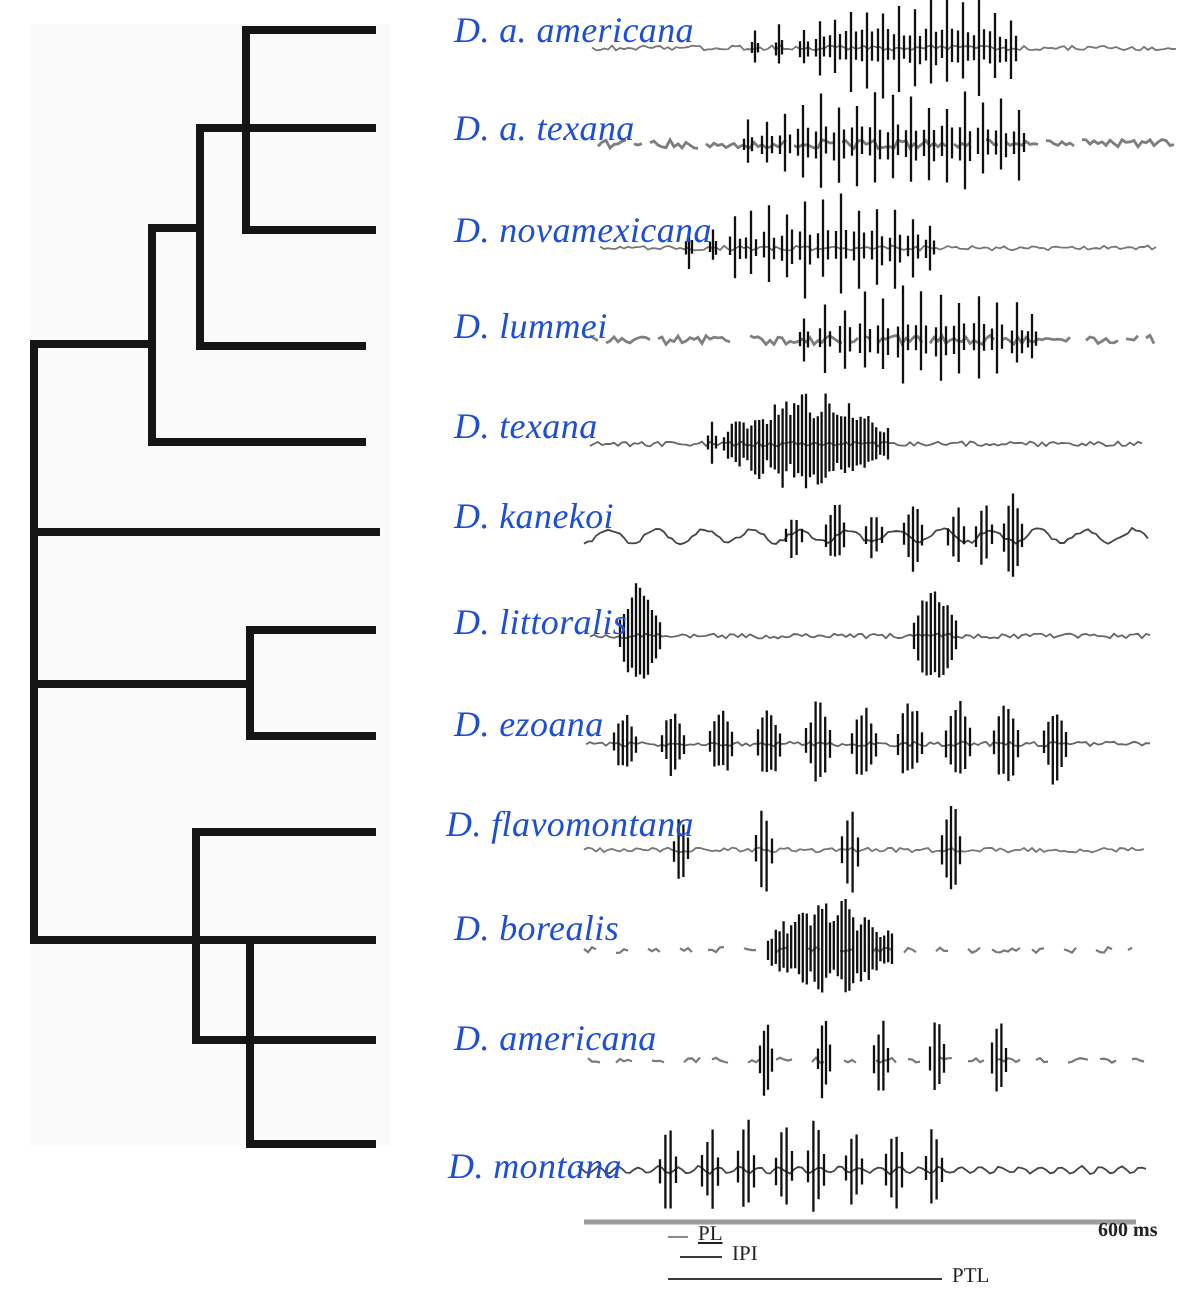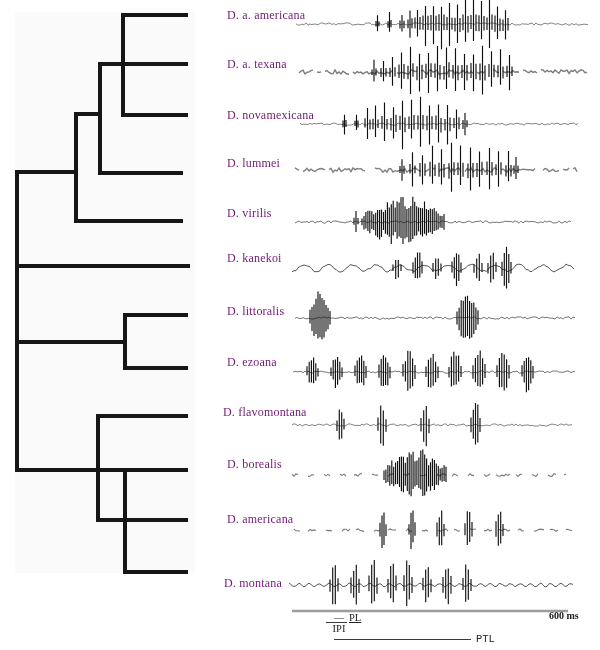--- a/index.html
+++ b/index.html
@@ -1,27 +1,27 @@
 <!DOCTYPE html>
 <html><head>
 <meta charset="utf-8">
 <style>
   html,body{margin:0;padding:0;background:#ffffff;}
   .fig{position:relative;width:600px;height:650px;background:#ffffff;overflow:hidden;
        font-family:"Liberation Serif","DejaVu Serif",serif;}
   .fig svg{position:absolute;left:0;top:0;}
-  .species-label{position:absolute;font-size:12px;color:#701a75;
+  .species-label{position:absolute;font-style:italic;font-size:18px;color:#1d4ed8;
                  white-space:nowrap;letter-spacing:.2px;line-height:18px;}
   .scale-label{position:absolute;left:549px;top:610px;font-size:10px;color:#222;font-weight:bold;}
   .legend-row{position:absolute;display:flex;align-items:center;font-size:10.5px;color:#222;
               line-height:12px;}
   .legend-line{display:inline-block;height:1px;background:#3a3a3a;margin-right:5px;}
   .row-pl{left:334px;top:612px;text-decoration:underline;}  .row-pl .legend-line{width:10px;background:#8a8a8a;}
-  .row-ipi{left:326px;top:622px;flex-direction:column;} .row-ipi .legend-line{width:21px;}
-  .row-ptl{left:334px;top:633px;font-family:Liberation Mono, monospace;} .row-ptl .legend-line{width:137px;}
+  .row-ipi{left:340px;top:622px;} .row-ipi .legend-line{width:21px;}
+  .row-ptl{left:334px;top:633px;} .row-ptl .legend-line{width:137px;}
 </style>
 </head>
 <body>
 
 <div class="fig">
   <svg id="fig-svg" width="600" height="650" viewBox="0 0 600 650">
       <rect x="15" y="12" width="180" height="561" fill="#fafafa"></rect>
       <g stroke="#161616" stroke-width="4" stroke-linecap="square">
         <line x1="123" y1="15" x2="186" y2="15"></line>
         <line x1="123" y1="15" x2="123" y2="115"></line>
@@ -71,21 +71,21 @@
       <path d="M289.0 582.9L291.0 584.6L293.0 586.3L295.0 586.3L297.0 585.0L299.0 583.2L301.0 584.3L303.0 586.6L305.0 586.5L307.0 584.6L309.0 583.2L311.0 584.4L313.0 586.3L315.0 586.4L317.0 584.8L319.0 583.8L321.0 584.6L323.0 586.3L325.0 586.1L327.0 584.6L329.0 583.0L331.0 583.9L333.0 586.1L335.0 586.6L337.0 585.3L339.0 583.6L341.0 584.8L343.0 586.6L345.0 586.3L347.0 585.2L349.0 582.9L351.0 583.9L353.0 585.8L355.0 586.9L357.0 584.7L359.0 583.7L361.0 584.2L363.0 586.4L365.0 586.2L367.0 585.4L369.0 583.2L371.0 583.8L373.0 585.6L375.0 586.6L377.0 584.9L379.0 584.0L381.0 583.9L383.0 586.4L385.0 586.8L387.0 584.8L389.0 583.6L391.0 584.5L393.0 585.8L395.0 586.8L397.0 584.7L399.0 583.5L401.0 583.8L403.0 586.1L405.0 586.4L407.0 585.3L409.0 583.8L411.0 584.1L413.0 585.6L415.0 586.2L417.0 585.5L419.0 583.3L421.0 583.4L423.0 585.6L425.0 586.3L427.0 585.0L429.0 584.1L431.0 584.4L433.0 585.5L435.0 586.5L437.0 584.8L439.0 583.8L441.0 584.1L443.0 585.4L445.0 587.1L447.0 585.4L449.0 583.7L451.0 583.7L453.0 585.9L455.0 586.5L457.0 585.4L459.0 583.6L461.0 584.2L463.0 585.4L465.0 586.5L467.0 585.8L469.0 583.4L471.0 584.1L473.0 585.8L475.0 586.3L477.0 585.9L479.0 584.2L481.0 583.6L483.0 585.0L485.0 586.5L487.0 585.6L489.0 583.7L491.0 583.7L493.0 585.1L495.0 586.7L497.0 586.0L499.0 583.4L501.0 583.9L503.0 585.0L505.0 586.1L507.0 585.9L509.0 583.7L511.0 584.0L513.0 584.9L515.0 586.8L517.0 585.4L519.0 584.1L521.0 583.8L523.0 584.9L525.0 586.6L527.0 586.2L529.0 584.0L531.0 583.8L533.0 585.1L535.0 586.8L537.0 586.1L539.0 584.3L541.0 583.0L543.0 584.8L545.0 587.0L547.0 586.4L549.0 583.7L551.0 583.7L553.0 584.9L555.0 586.6L557.0 586.2L559.0 584.2L561.0 583.2L563.0 584.6L565.0 586.5L567.0 586.0L569.0 583.9L571.0 583.8L573.0 584.4" fill="none" stroke="#454545" stroke-width="0.9"></path>
       <path d="M330.0 579.6L330.0 591.8M332.7 567.4L332.7 604.2M335.3 565.2L335.3 604.3M338.0 578.2L338.0 591.5M351.0 577.5L351.0 593.2M353.7 571.0L353.7 597.8M356.3 564.7L356.3 604.4M359.0 578.7L359.0 592.9M369.0 575.4L369.0 591.3M371.7 564.8L371.7 603.4M374.3 559.9L374.3 601.2M377.0 577.6L377.0 593.7M388.0 578.9L388.0 592.6M390.7 566.1L390.7 598.3M393.3 563.8L393.3 602.3M396.0 575.5L396.0 590.4M404.0 575.3L404.0 591.1M406.7 560.4L406.7 605.9M409.3 565.0L409.3 599.6M412.0 577.0L412.0 592.9M423.0 577.8L423.0 590.2M425.7 569.4L425.7 602.3M428.3 567.3L428.3 597.2M431.0 579.2L431.0 592.2M443.0 576.9L443.0 592.7M445.7 569.4L445.7 598.8M448.3 568.4L448.3 604.2M451.0 576.0L451.0 593.8M463.0 578.0L463.0 590.0M465.7 564.6L465.7 601.7M468.3 569.6L468.3 599.8M471.0 578.9L471.0 591.0" fill="none" stroke="#101010" stroke-width="1.15"></path>
       <line x1="292" y1="611" x2="568" y2="611" stroke="#9c9c9c" stroke-width="2.4"></line>
     </svg>
 
   <div id="labels">
       <div class="species-label" style="left: 227px; top: 6px;">D. a. americana</div>
       <div class="species-label" style="left: 227px; top: 55px;">D. a. texana</div>
       <div class="species-label" style="left: 227px; top: 106px;">D. novamexicana</div>
       <div class="species-label" style="left: 227px; top: 154px;">D. lummei</div>
-      <div class="species-label" style="left: 227px; top: 204px;">D. virilis</div>
+      <div class="species-label" style="left: 227px; top: 204px;">D. texana</div>
       <div class="species-label" style="left: 227px; top: 249px;">D. kanekoi</div>
       <div class="species-label" style="left: 227px; top: 302px;">D. littoralis</div>
       <div class="species-label" style="left: 227px; top: 353px;">D. ezoana</div>
       <div class="species-label" style="left: 223px; top: 403px; text-align: center;">D. flavomontana</div>
       <div class="species-label" style="left: 227px; top: 455px;">D. borealis</div>
       <div class="species-label" style="left: 227px; top: 510px;">D. americana</div>
       <div class="species-label" style="left: 224px; top: 574px;">D. montana</div>
     </div>
 
   <div class="scale-label">600 ms</div>

